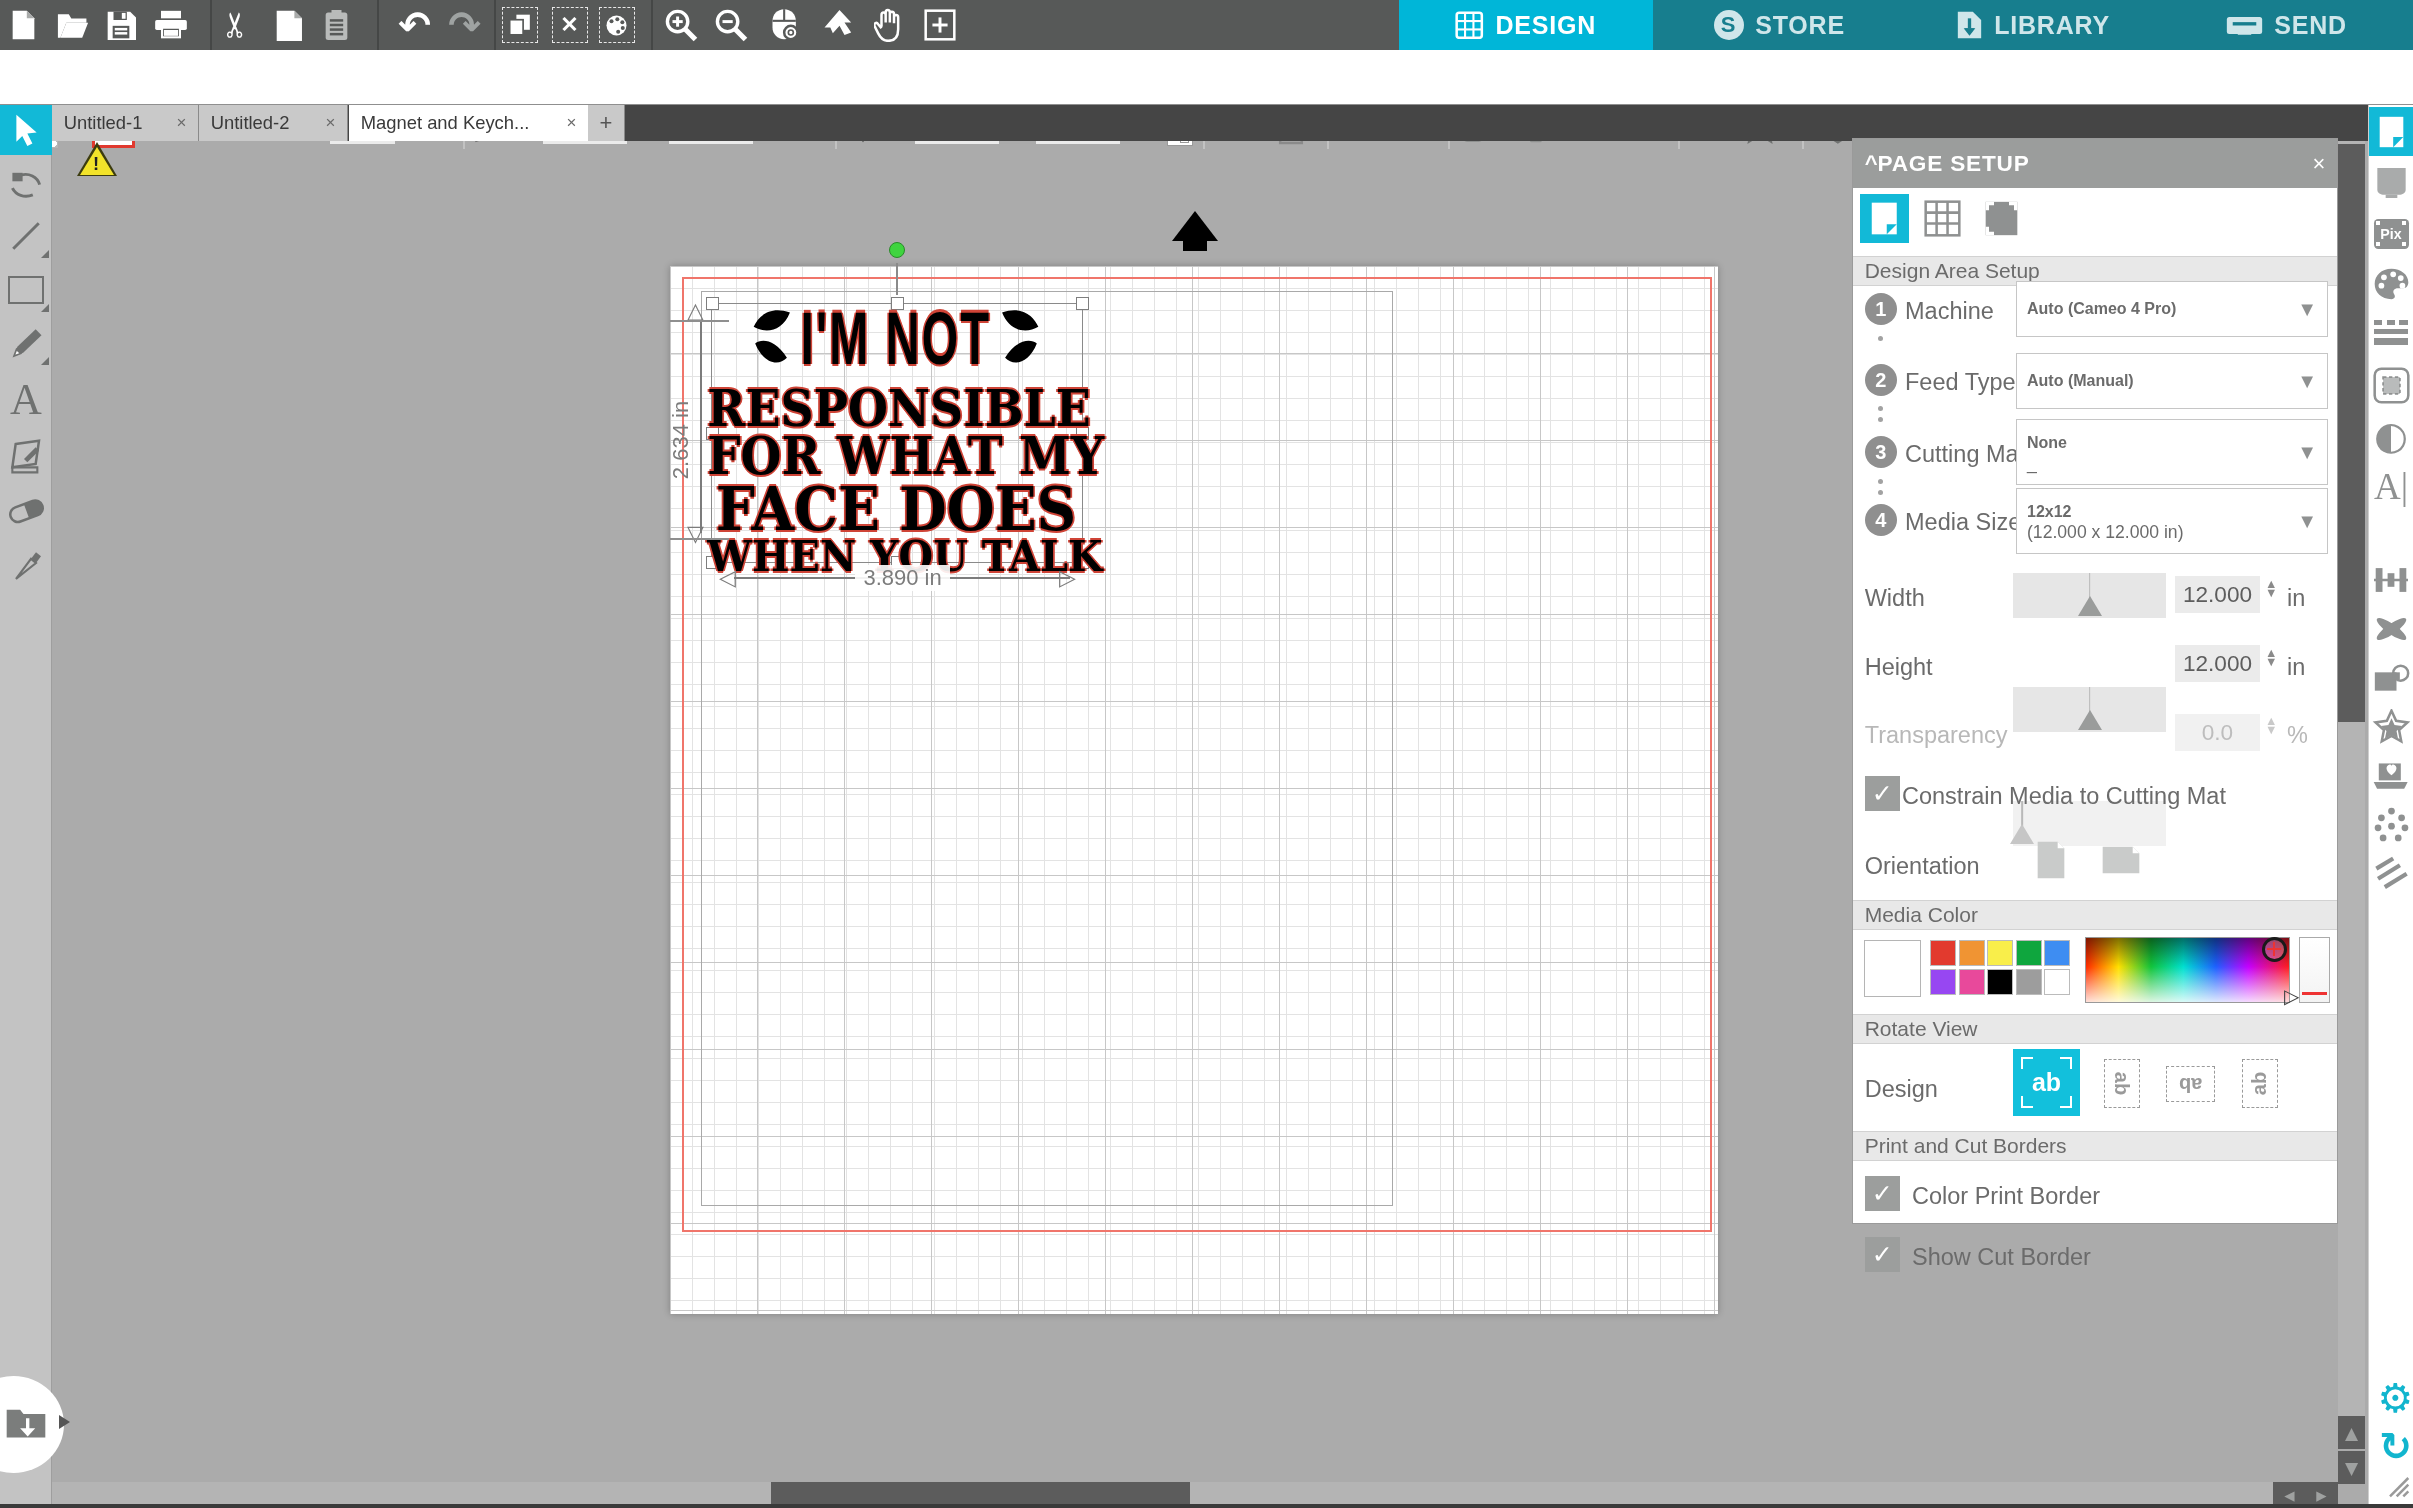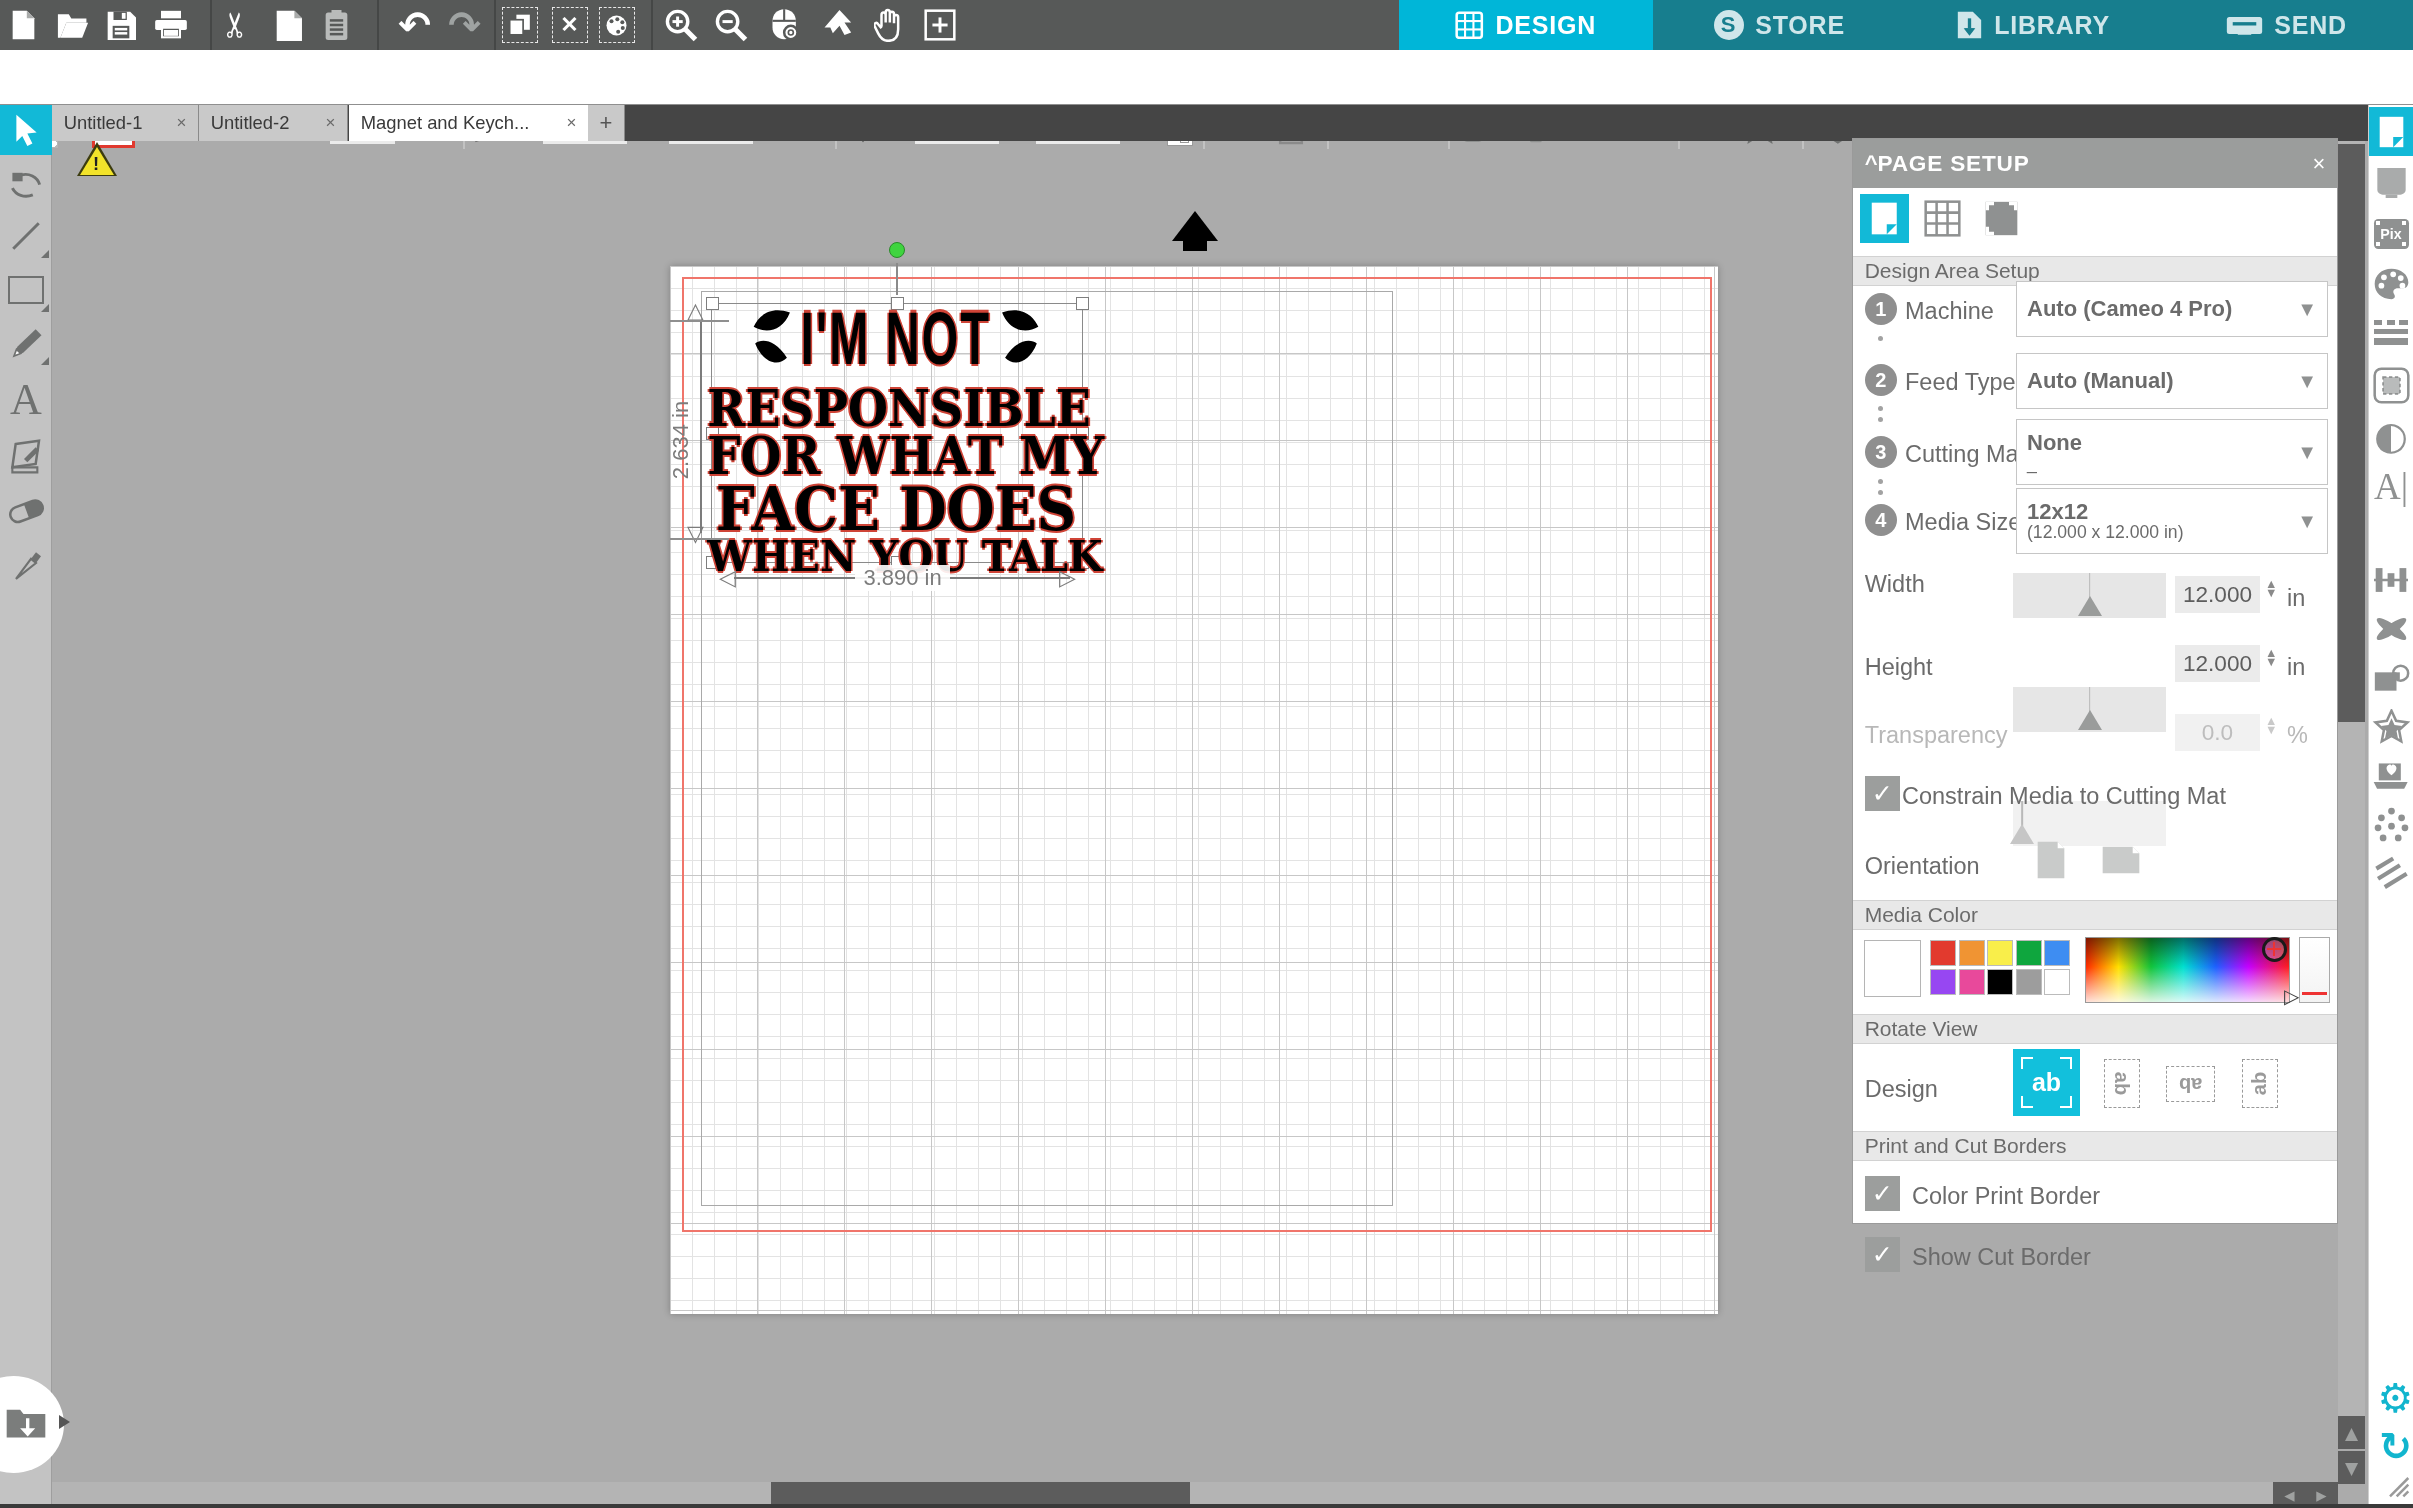--- a/index.html
+++ b/index.html
@@ -55,21 +55,21 @@
   
   #panel{left:1852px;top:138px;width:486px;height:1086px;background:#fff;border:0.8px solid #9a9a9a;box-sizing:border-box}
   .pa{position:absolute}
   .phead{left:0;top:0;width:484px;height:49px;background:#9b9d9c;color:#fff;display:flex;align-items:center}
   .secbar{left:0;width:484px;height:30px;background:#e8e8e8;border-top:0.8px solid #d2d2d2;border-bottom:0.8px solid #d2d2d2;
           color:#6b6b6b;font-size:21px;display:flex;align-items:center;padding-left:11.7px;box-sizing:border-box}
   .numc{width:32px;height:32px;border-radius:50%;background:#8f8f8f;color:#fff;font-size:20px;font-weight:bold;
         display:flex;align-items:center;justify-content:center}
   .flabel{font-size:23.5px;color:#6b6b6b}
   .drop{border:1.7px solid #c6c6c6;background:#fff;display:flex;align-items:center;padding:0 10px;box-sizing:border-box}
-  .dval{font-weight:bold;color:#6b6b6b;font-size:22px;line-height:23.5px}
+  .dval{font-weight:bold;color:#6b6b6b;font-size:16px;line-height:23.5px}
   .dsub{color:#6b6b6b;font-size:17.6px;line-height:19px}
   .dARR{margin-left:auto;color:#8f9191;font-size:20px}
   .strack{background:#e6e6e6;height:45px;position:relative}
   .sthumb{position:absolute;bottom:1.7px;width:0;height:0;border-left:12.6px solid transparent;border-right:12.6px solid transparent;
           border-bottom:20px solid #9a9c9b;transform:translateX(-50%)}
   .sline{position:absolute;top:0;bottom:20px;width:1.7px;background:#b9b9b9;transform:translateX(-50%)}
   .vnum{background:#ebebeb;height:37px;display:flex;align-items:center;justify-content:center;font-size:22.6px;color:#5d5d5d}
   .cb{width:35px;height:35px;background:#9c9e9d;color:#fff;font-size:25px;display:flex;align-items:center;justify-content:center}
   .sw{width:26px;height:26px;border:0.8px solid #bbb;box-sizing:border-box}
   .rbtn{border:1.7px dashed #9a9a9a;color:#9a9a9a;display:flex;align-items:center;justify-content:center;
@@ -591,21 +591,21 @@
   <div class="pa drop" style="left:163px;top:349px;width:312px;height:66px">
     <span style="display:flex;flex-direction:column;justify-content:center">
       <span class="dval">12x12</span>
       <span class="dsub">(12.000 x 12.000 in)</span>
     </span>
     <span class="dARR">▼</span>
   </div>
 
   <div class="pa flabel" style="left:11.7px;top:394px;top:392px"></div>
 
-  <div class="pa flabel" style="left:11.7px;top:432px">Width</div>
+  <div class="pa flabel" style="left:11.7px;top:446px">Width</div>
   <div class="pa strack" style="left:160px;top:434px;width:153px">
     <div class="sline" style="left:50%"></div>
       <div class="sthumb" style="left:50%"></div>
   </div>
   <div class="pa vnum" style="left:322px;top:437px;width:85px">12.000</div>
   <div class="pa stair" style="left:412px;top:441px">
       <span>▲</span>
       <span>▼</span>
     </div>
   <div class="pa flabel" style="left:434px;top:446px">in</div>

